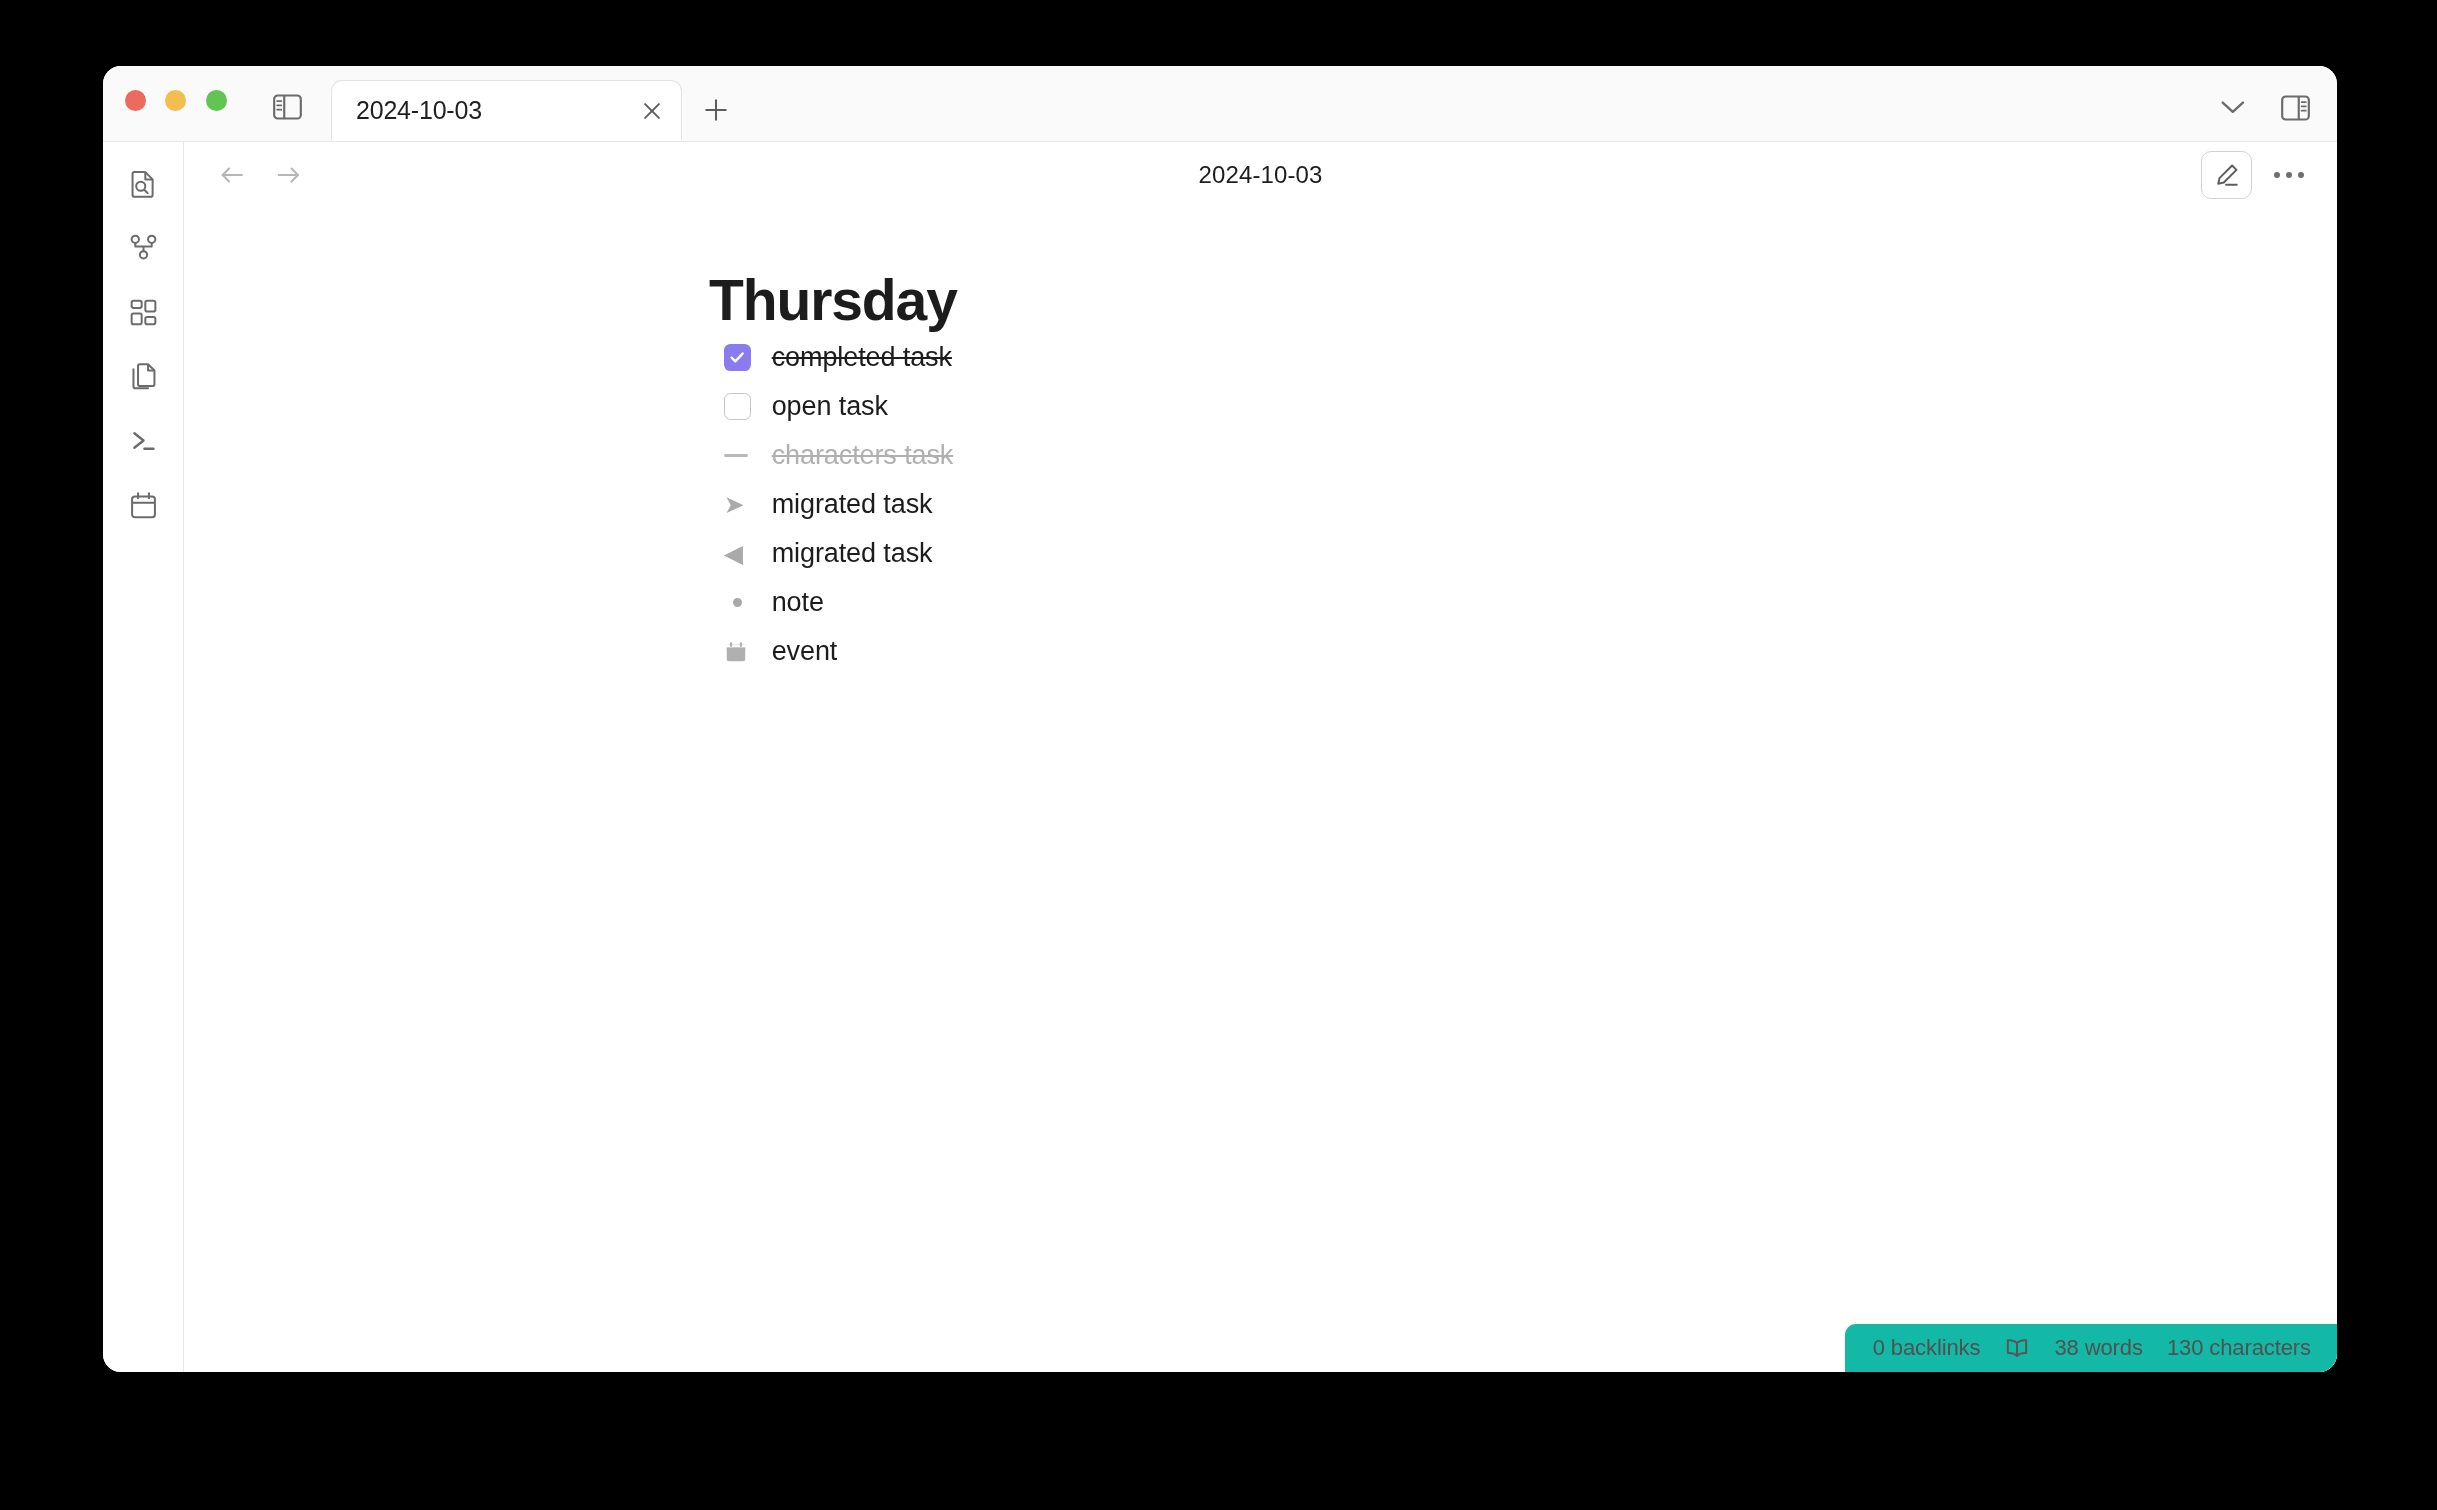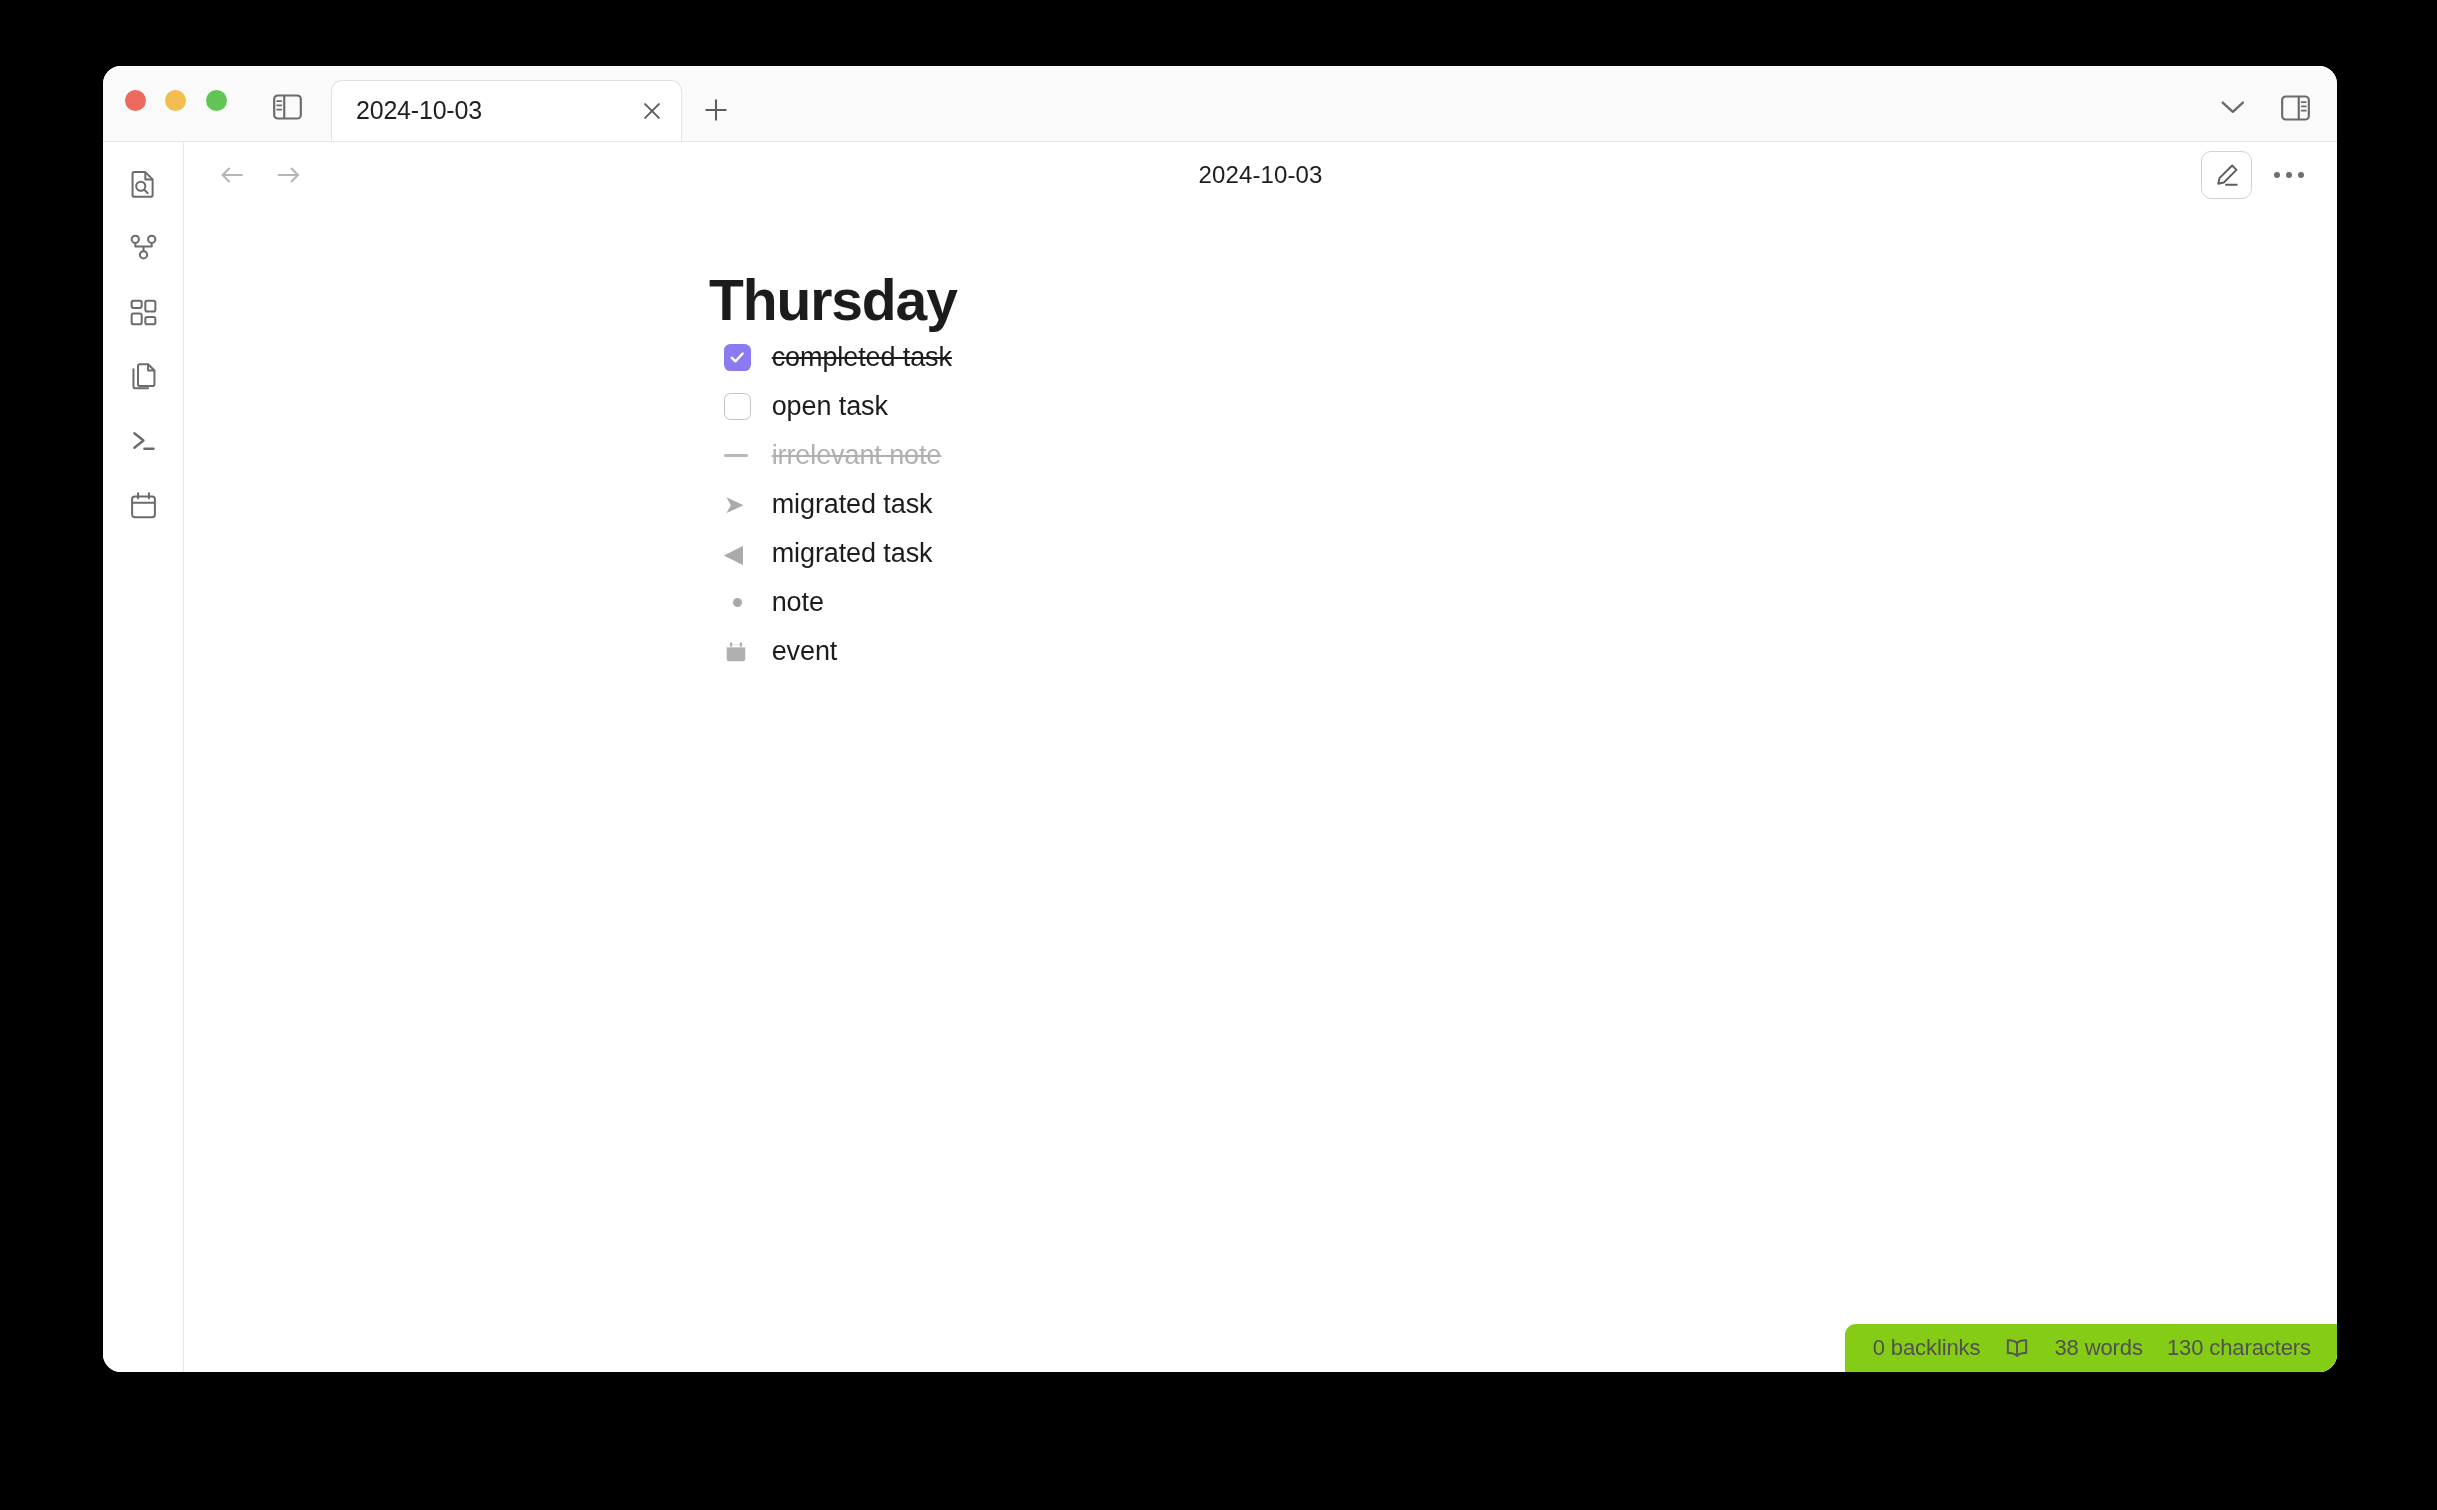--- a/index.html
+++ b/index.html
@@ -274,21 +274,21 @@
     margin-left: 9.2px;
   }
   .strike { text-decoration: line-through; }
   .muted  { color: #b0b0b0; }
 
   
   #status-bar {
     position: absolute;
     right: 0;
     bottom: 0;
-    background: #84cc16;
+    background: #14b8a6;
     border-top-left-radius: 11px;
     height: 48px;
     display: flex;
     align-items: center;
     gap: 24px;
     padding: 0 26px 0 27.6px;
     font-size: 22px;
     color: #515151;
     letter-spacing: -0.1px;
   }
@@ -466,21 +466,21 @@
             <span class="bullet-slot">
               <span class="cb-open"></span>
             </span>
             <span class="task-label">open task</span>
           </li>
 
           <li class="task-row">
             <span class="bullet-slot">
               <span class="dash-glyph"></span>
             </span>
-            <span class="task-label strike muted">irrelevant note</span>
+            <span class="task-label strike muted">characters task</span>
           </li>
 
           <li class="task-row">
             <span class="bullet-slot">
               <span class="arrow-glyph">➤</span>
             </span>
             <span class="task-label">migrated task</span>
           </li>
 
           <li class="task-row">

